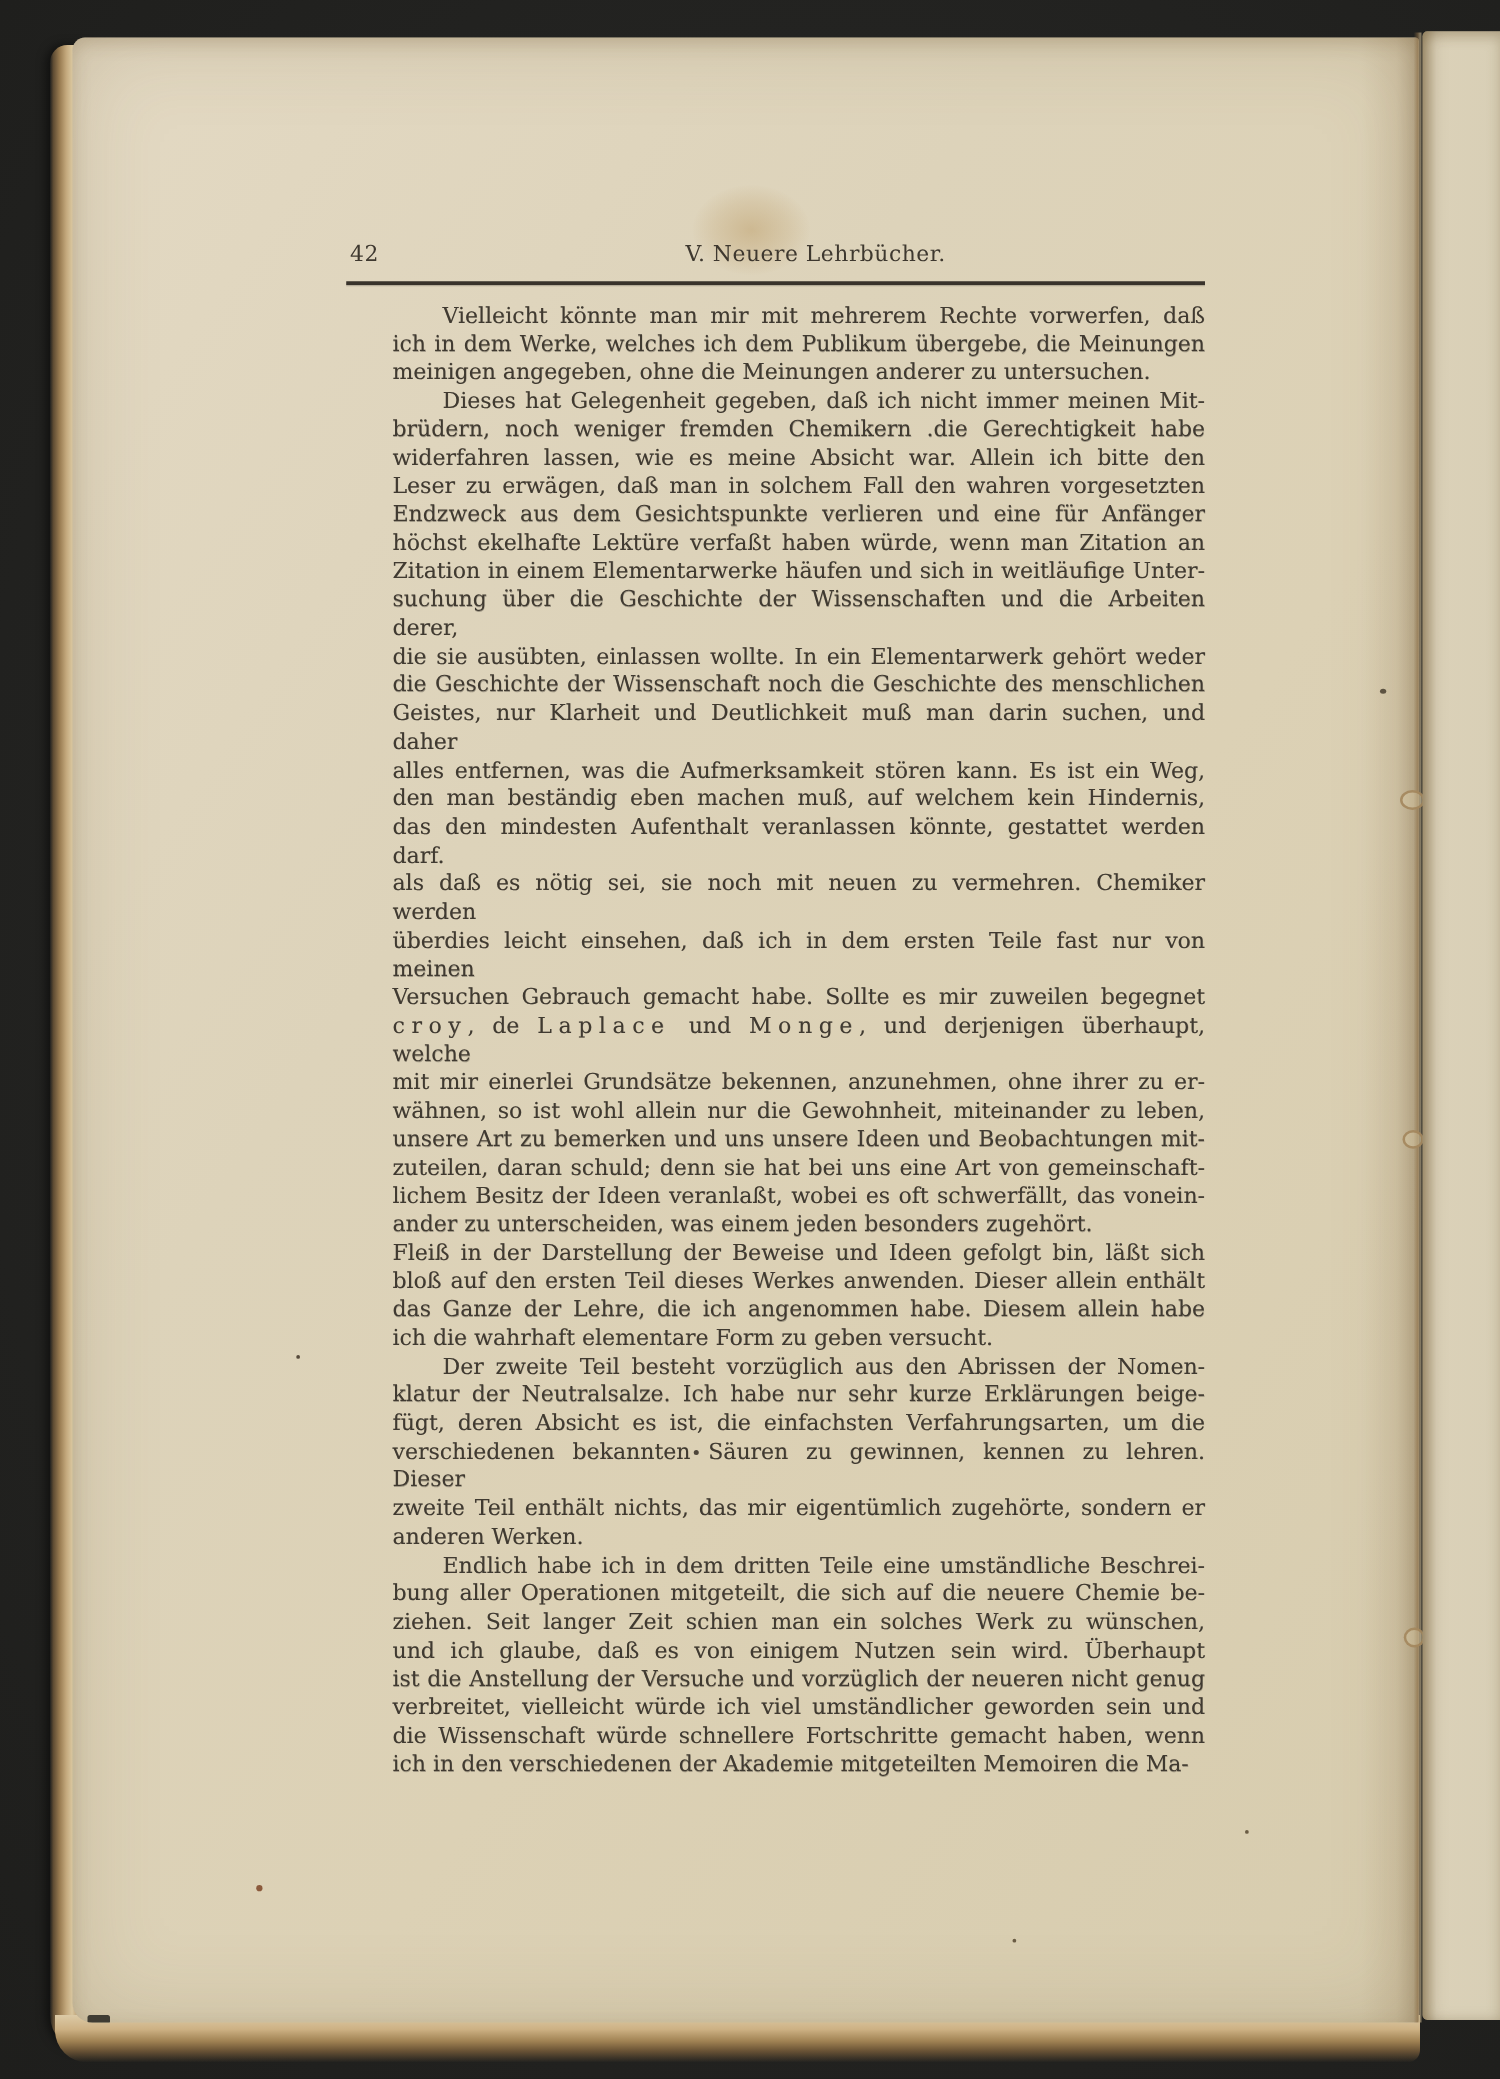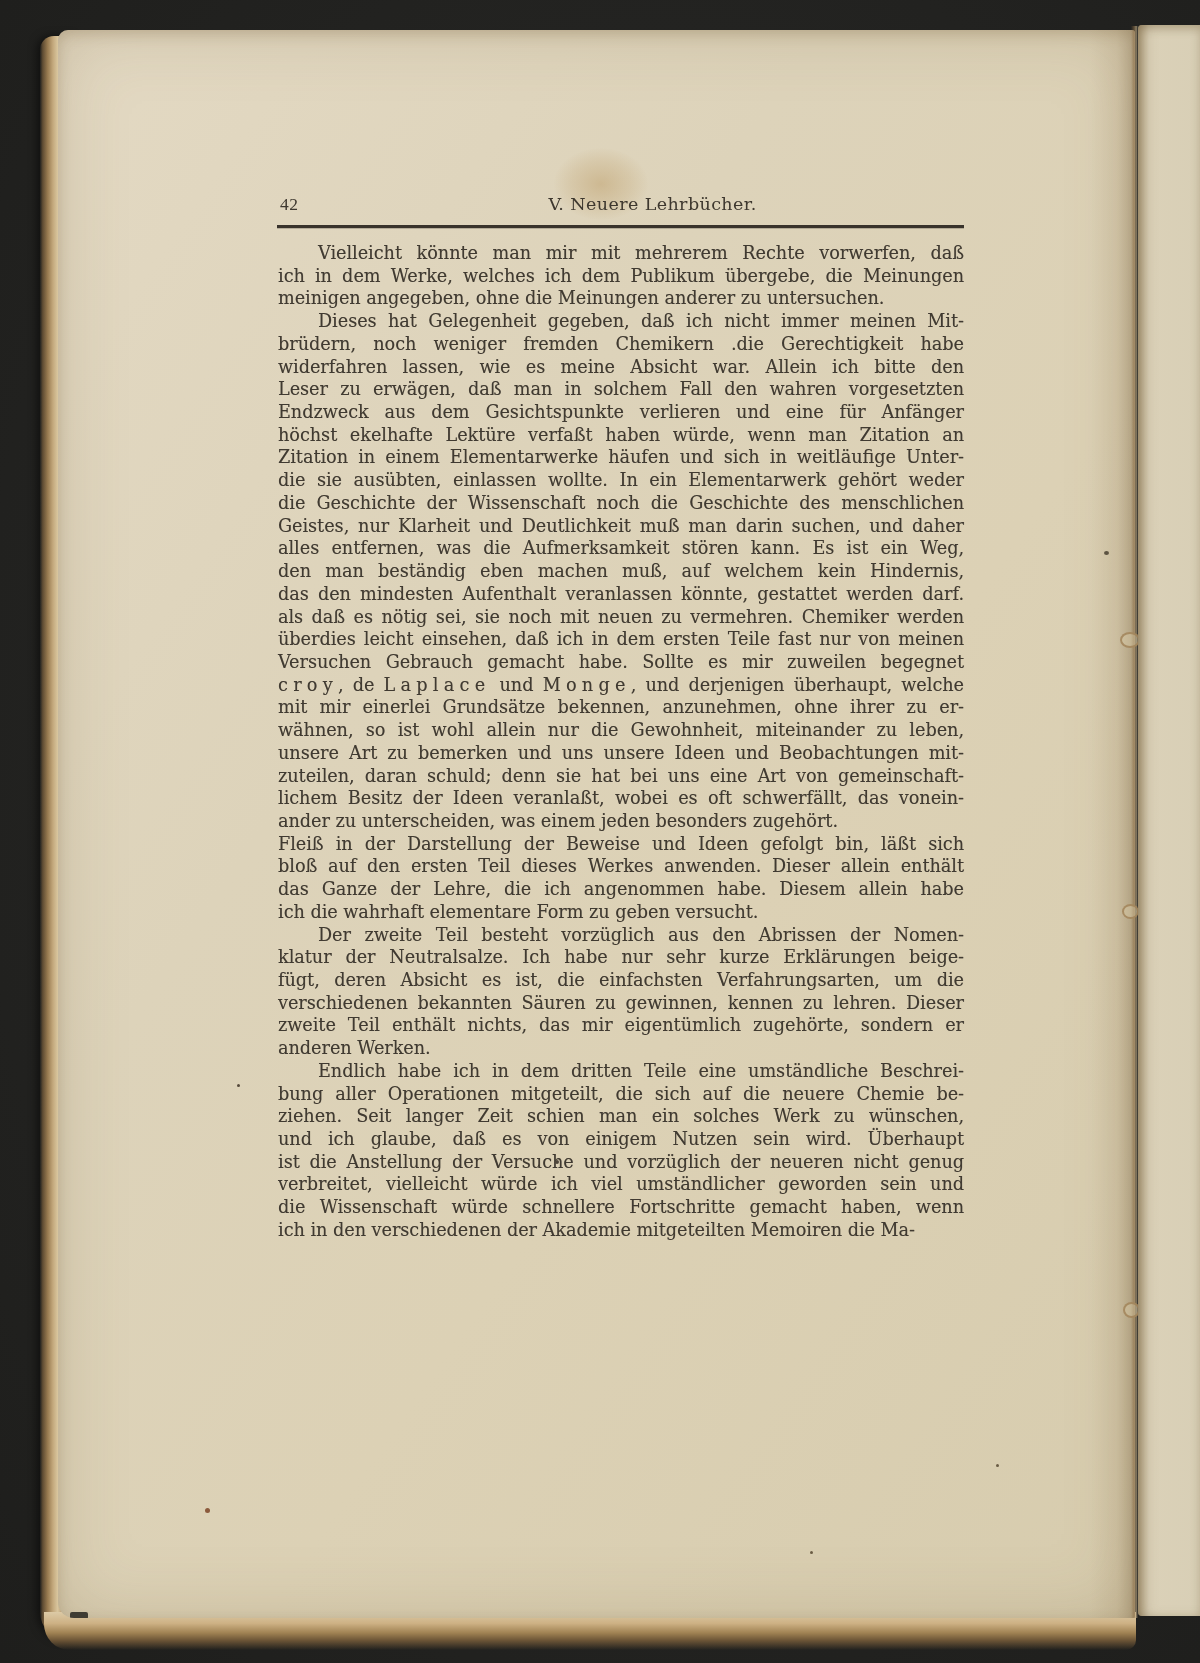--- a/index.html
+++ b/index.html
@@ -33,31 +33,31 @@
     overflow:hidden;
   }
   
   .page::after{
     content:"";position:absolute;top:0;right:0;width:46px;height:100%;
     background:linear-gradient(90deg,rgba(130,100,60,0) 0%,rgba(130,100,60,.10) 60%,rgba(110,85,50,.28) 100%);
   }
   
   .page-header{position:absolute;left:220px;top:164px;width:685px;height:26px;
     color:#3e382f;font-size:17.5px;letter-spacing:.4px;}
-  .pageno{position:absolute;left:2px;top:0;font-family:Liberation Serif, serif;}
+  .pageno{position:absolute;left:2px;top:0;}
   .runtitle{position:absolute;left:0;right:0;top:0;text-align:center;transform:translateX(32px);}
   .rule{position:absolute;left:219px;top:195px;width:687px;height:2.6px;
     background:#39332b;box-shadow:0 1px 0 rgba(57,51,43,.25);}
   
   .text-block{
     position:absolute;left:220px;top:212px;width:686px;
     color:#403a31;font-size:17.6px;
     text-shadow:.25px .25px 0 rgba(64,58,49,.38);
   }
-  .line{line-height:22.72px;text-align:justify;text-align-last:justify;white-space:normal;}
+  .line{line-height:22.72px;text-align:justify;text-align-last:justify;white-space:normal;margin-left:36px;}
   .line.last{text-align-last:left;}
   .line.first{text-indent:40px;}
   .sperr{letter-spacing:.30em;}
   
   .stain-top{position:absolute;left:496px;top:118px;width:94px;height:72px;border-radius:50%;
     background:radial-gradient(ellipse at center, rgba(178,140,78,.38) 0%, rgba(178,140,78,.16) 45%, rgba(178,140,78,0) 72%);}
   .speck{position:absolute;border-radius:50%;}
   
   .gutter{
     position:absolute;left:1131px;top:26px;width:7px;height:1592px;
@@ -99,20 +99,21 @@
           <div class="line last">meinigen angegeben, ohne die Meinungen anderer zu untersuchen.</div>
         </div>
         <div>
           <div class="line first">Dieses hat Gelegenheit gegeben, daß ich nicht immer meinen Mit-</div>
           <div class="line">brüdern, noch weniger fremden Chemikern .die Gerechtigkeit habe</div>
           <div class="line">widerfahren lassen, wie es meine Absicht war.  Allein ich bitte den</div>
           <div class="line">Leser zu erwägen, daß man in solchem Fall den wahren vorgesetzten</div>
           <div class="line">Endzweck aus dem Gesichtspunkte verlieren und eine für Anfänger</div>
           <div class="line">höchst ekelhafte Lektüre verfaßt haben würde, wenn man Zitation an</div>
           <div class="line">Zitation in einem Elementarwerke häufen und sich in weitläufige Unter-</div>
+          <div class="line">suchung über die Geschichte der Wissenschaften und die Arbeiten derer,</div>
           <div class="line">die sie ausübten, einlassen wollte.  In ein Elementarwerk gehört weder</div>
           <div class="line">die Geschichte der Wissenschaft noch die Geschichte des menschlichen</div>
           <div class="line">Geistes, nur Klarheit und Deutlichkeit muß man darin suchen, und daher</div>
           <div class="line">alles entfernen, was die Aufmerksamkeit stören kann.  Es ist ein Weg,</div>
           <div class="line">den man beständig eben machen muß, auf welchem kein Hindernis,</div>
           <div class="line">das den mindesten Aufenthalt veranlassen könnte, gestattet werden darf.</div>
           <div class="line">als daß es nötig sei, sie noch mit neuen zu vermehren.  Chemiker werden</div>
           <div class="line">überdies leicht einsehen, daß ich in dem ersten Teile fast nur von meinen</div>
           <div class="line">Versuchen Gebrauch gemacht habe.  Sollte es mir zuweilen begegnet</div>
           <div class="line"><span class="sperr">croy</span>, de <span class="sperr">Laplace</span> und <span class="sperr">Monge</span>, und derjenigen überhaupt, welche</div>

